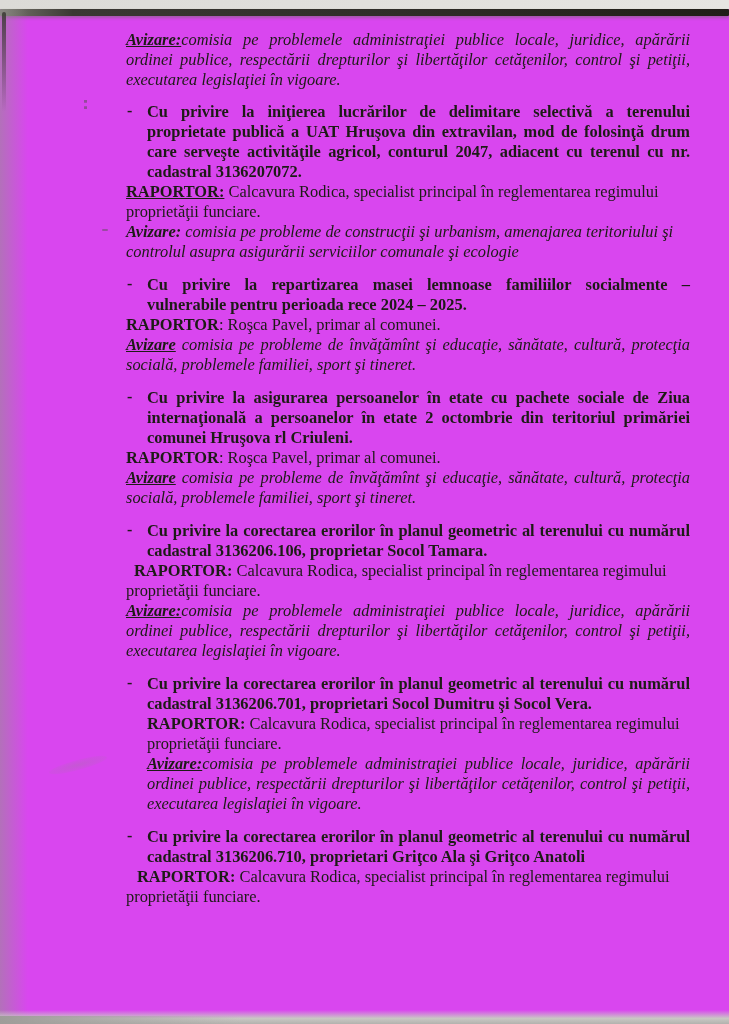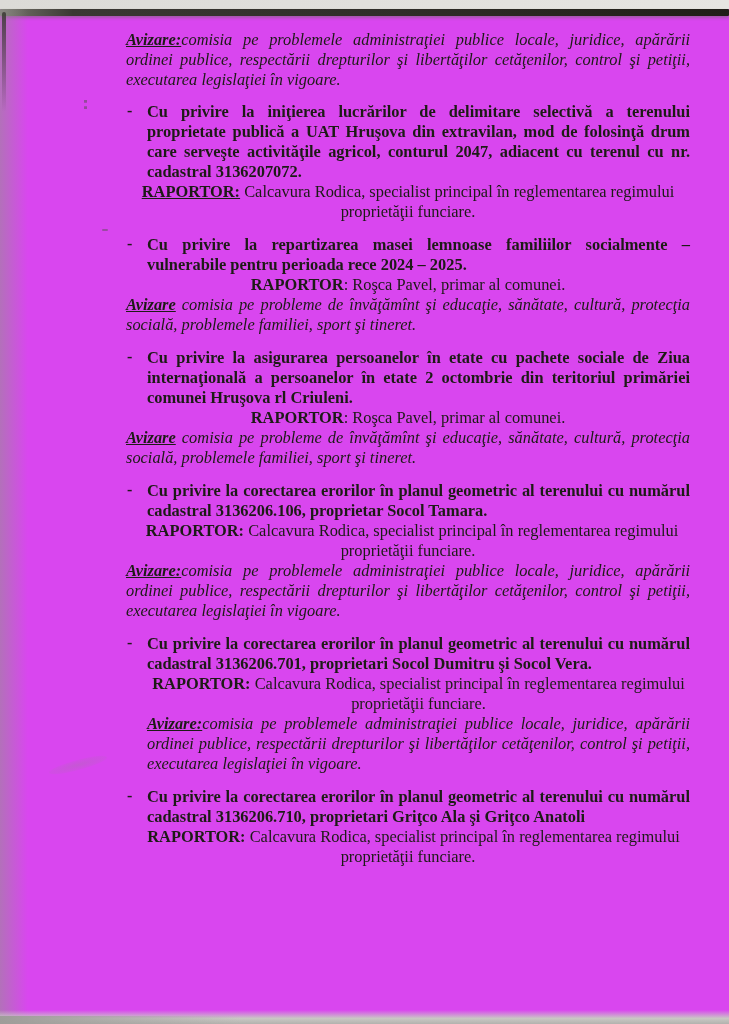--- a/index.html
+++ b/index.html
@@ -29,21 +29,21 @@
     background:linear-gradient(to bottom,rgba(190,189,185,0),#c9c8c4 60%,#b3b2ae 100%);}
   .bottom-left-dark{position:absolute;bottom:0;left:0;width:240px;height:8px;
     background:linear-gradient(to right,#9e9d99,rgba(158,157,153,0));}
   .speck-1{position:absolute;left:84px;top:100px;width:3px;height:9px;
     background:rgba(80,78,72,.5);clip-path:polygon(0 0,100% 0,100% 30%,0 30%,0 70%,100% 70%,100% 100%,0 100%);}
   .speck-2{position:absolute;left:102px;top:229px;width:6px;height:2px;background:rgba(80,78,72,.45);border-radius:1px;}
   .smudge{position:absolute;left:48px;top:760px;width:60px;height:10px;border-radius:50%;
     background:radial-gradient(ellipse at center,rgba(140,138,132,.25),rgba(140,138,132,0));transform:rotate(-15deg);}
   
   .content{position:absolute;left:126px;top:30px;width:564px;}
-  .para{margin:0;font-size:16.4px;line-height:20px;text-align:center;}
+  .para{margin:0;font-size:16.4px;line-height:20px;}
   .justify{text-align:justify;}
   .b{font-weight:bold;}
   .i{font-style:italic;}
   .u{text-decoration:underline;}
   .intro{margin-bottom:12px;}
   .item{margin-bottom:13px;}
   .item:last-child{margin-bottom:0;}
   .bullet{position:relative;padding-left:21px;}
   .dash{position:absolute;left:1px;top:0;font-weight:bold;}
   .title{font-weight:bold;margin-top:8px;}
@@ -71,20 +71,21 @@
   <div class="content">
 
     <p class="para i justify intro"><span class="b i u">Avizare:</span><span>comisia pe problemele administraţiei publice locale, juridice, apărării ordinei publice, respectării drepturilor şi libertăţilor cetăţenilor, control şi petiţii, executarea legislaţiei în vigoare.</span></p>
 
     <section class="item">
       <div class="bullet">
         <span class="dash">-</span>
         <p class="para title justify">Cu privire la iniţierea lucrărilor de delimitare selectivă a terenului proprietate publică a UAT Hruşova din extravilan, mod de folosinţă drum care serveşte activităţile agricol, conturul 2047, adiacent cu terenul cu nr. cadastral 3136207072.</p>
       </div>
       <p class="para"><span class="b u">RAPORTOR:</span><span> Calcavura Rodica, specialist principal în reglementarea regimului proprietăţii funciare.</span></p>
+      <p class="para i"><span class="b i">Avizare:</span><span> comisia pe probleme de construcţii şi urbanism, amenajarea teritoriului şi controlul asupra asigurării serviciilor comunale şi ecologie</span></p>
     </section>
 
     <section class="item">
       <div class="bullet">
         <span class="dash">-</span>
         <p class="para title justify">Cu privire la repartizarea masei lemnoase familiilor socialmente – vulnerabile pentru perioada rece 2024 – 2025.</p>
       </div>
       <p class="para"><span class="b">RAPORTOR</span><span>: Roşca Pavel, primar al comunei.</span></p>
       <p class="para i justify"><span class="b i u">Avizare</span><span> comisia pe probleme de învăţămînt şi educaţie, sănătate, cultură, protecţia socială, problemele familiei, sport şi tineret.</span></p>
     </section>

